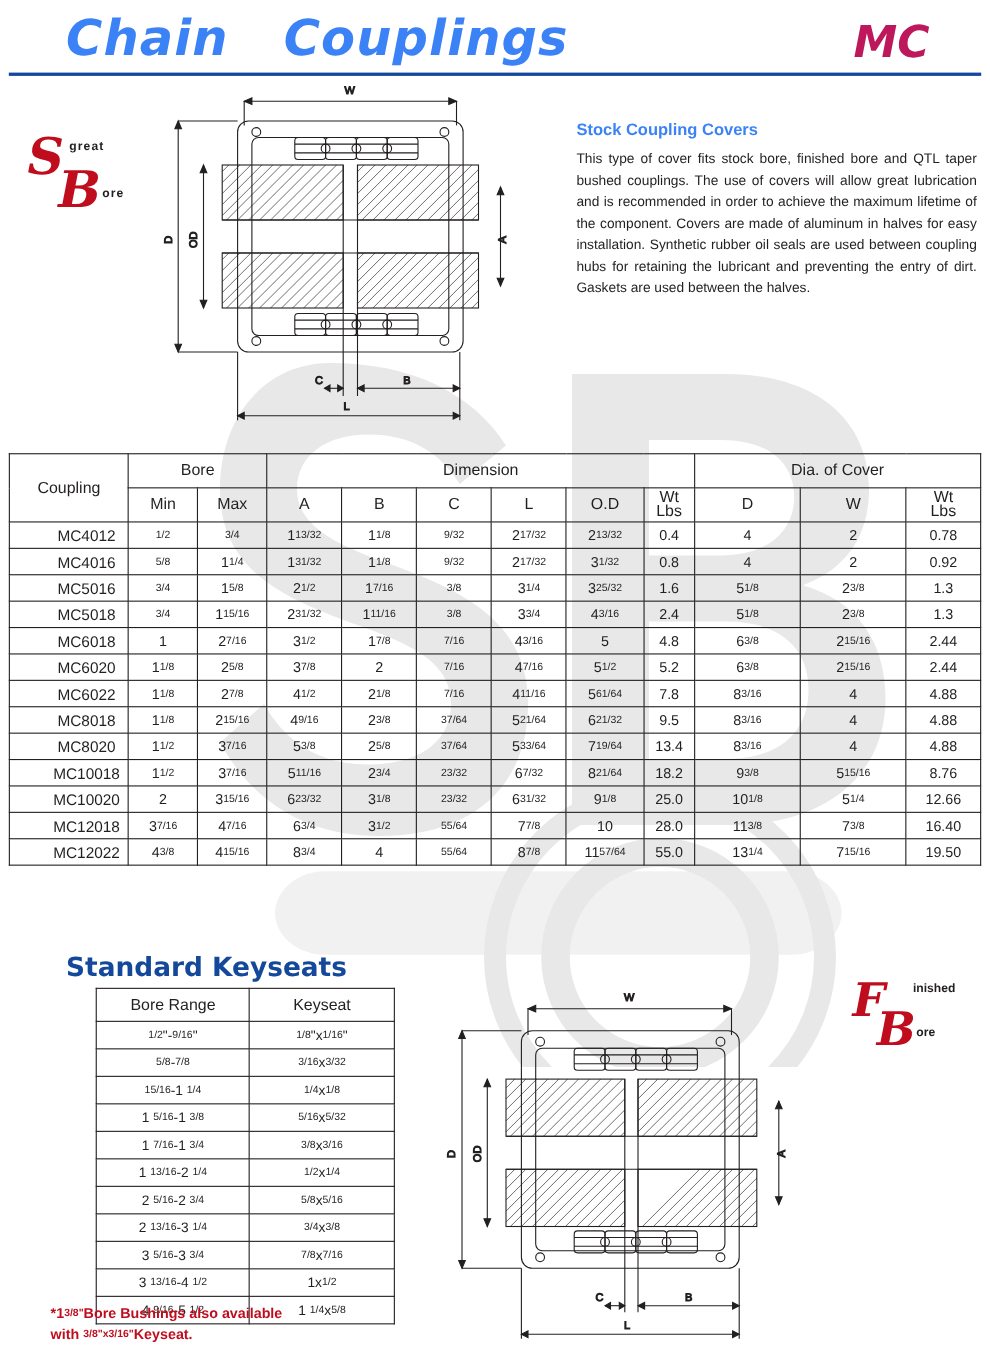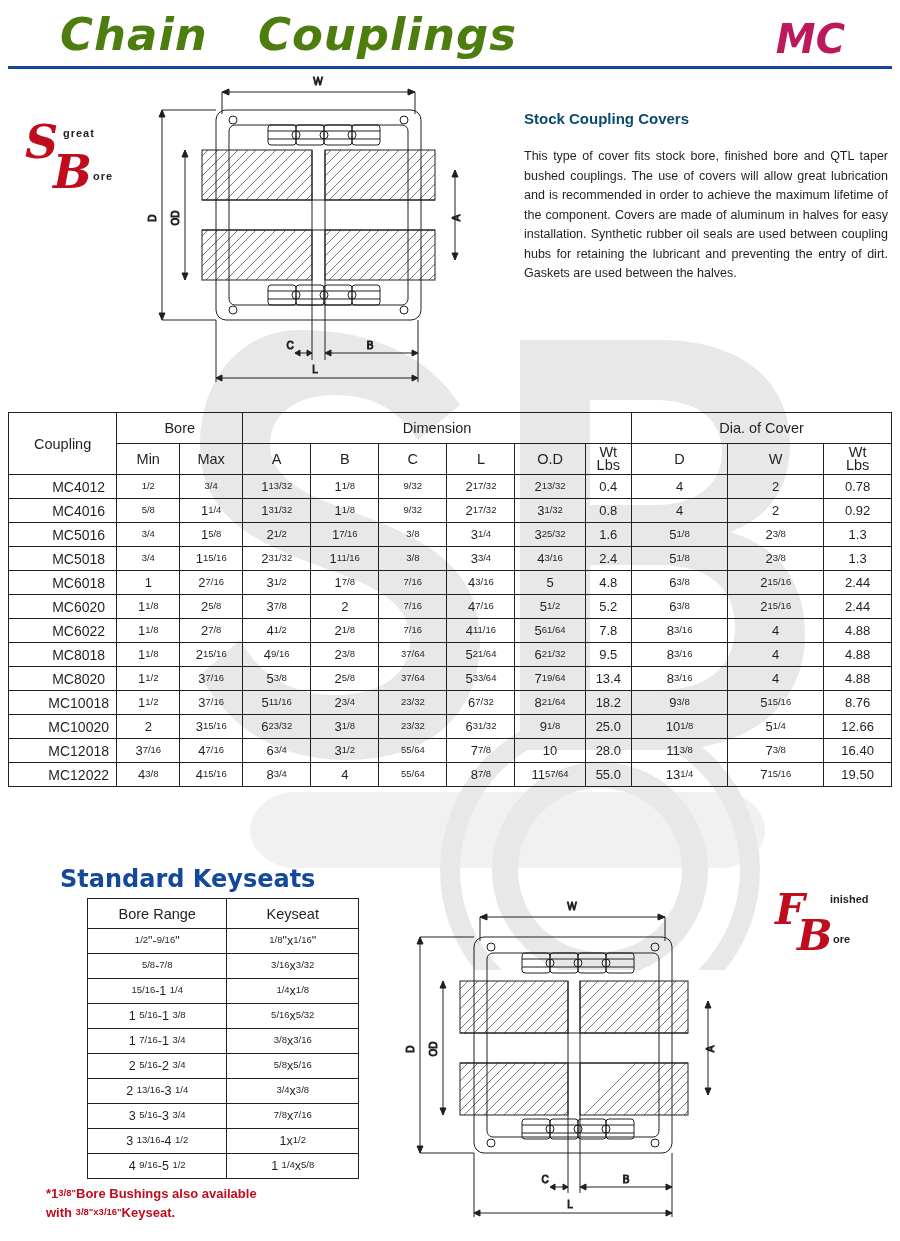--- a/index.html
+++ b/index.html
@@ -25,21 +25,21 @@
     pointer-events: none;
   }
 
   
   .title {
     position: absolute;
     left: 60px; top: 8px;
     font-size: 45px;
     font-weight: bold;
     font-style: italic;
-    color: #4d7c0f;
+    color: #3b82f6;
     letter-spacing: 1px;
     font-family: "DejaVu Sans", sans-serif;
     white-space: pre;
   }
   .mc-logo {
     position: absolute;
     right: 55px; top: 16px;
     font-size: 40px;
     font-weight: bold;
     font-style: italic;
@@ -63,23 +63,23 @@
   
   .fb-logo { position: absolute; left: 775px; top: 885px; width: 120px; height: 80px; }
   .fb-f { position:absolute; left:0; top:0; font-size:42px; font-weight:bold; font-style:italic; color:#c00d1e; font-family:"DejaVu Serif", serif;}
   .fb-b { position:absolute; left:22px; top:26px; font-size:42px; font-weight:bold; font-style:italic; color:#c00d1e; font-family:"DejaVu Serif", serif;}
   .fb-inished { position:absolute; left:30px; top:8px; font-size:11px; font-weight:bold; color:#231f20;padding-left:25px;}
   .fb-ore { position:absolute; left:58px; top:48px; font-size:11px; font-weight:bold; color:#231f20;}
 
   
   .intro { position: absolute; left: 524px; top: 110px; width: 364px; }
   .intro h2 {
-    margin: 0 0 20px 0;
+    margin: 0 0 8px 0;
     font-size: 15px;
-    color: #0c4a6e;
+    color: #3b82f6;
     font-weight: bold;
   }
   .intro p {
     margin: 0;
     font-size: 12.5px;
     line-height: 19.5px;
     text-align: justify;
     color: #231f20;
   }
 
@@ -483,20 +483,24 @@
           </tr>
           <tr>
             <td>1 <span class="frac">5/16</span>-1 <span class="frac">3/8</span></td>
             <td><span class="frac">5/16</span>x<span class="frac">5/32</span></td>
           </tr>
           <tr>
             <td>1 <span class="frac">7/16</span>-1 <span class="frac">3/4</span></td>
             <td><span class="frac">3/8</span>x<span class="frac">3/16</span></td>
           </tr>
           <tr>
+            <td>1 <span class="frac">13/16</span>-2 <span class="frac">1/4</span></td>
+            <td><span class="frac">1/2</span>x<span class="frac">1/4</span></td>
+          </tr>
+          <tr>
             <td>2 <span class="frac">5/16</span>-2 <span class="frac">3/4</span></td>
             <td><span class="frac">5/8</span>x<span class="frac">5/16</span></td>
           </tr>
           <tr>
             <td>2 <span class="frac">13/16</span>-3 <span class="frac">1/4</span></td>
             <td><span class="frac">3/4</span>x<span class="frac">3/8</span></td>
           </tr>
           <tr>
             <td>3 <span class="frac">5/16</span>-3 <span class="frac">3/4</span></td>
             <td><span class="frac">7/8</span>x<span class="frac">7/16</span></td>

